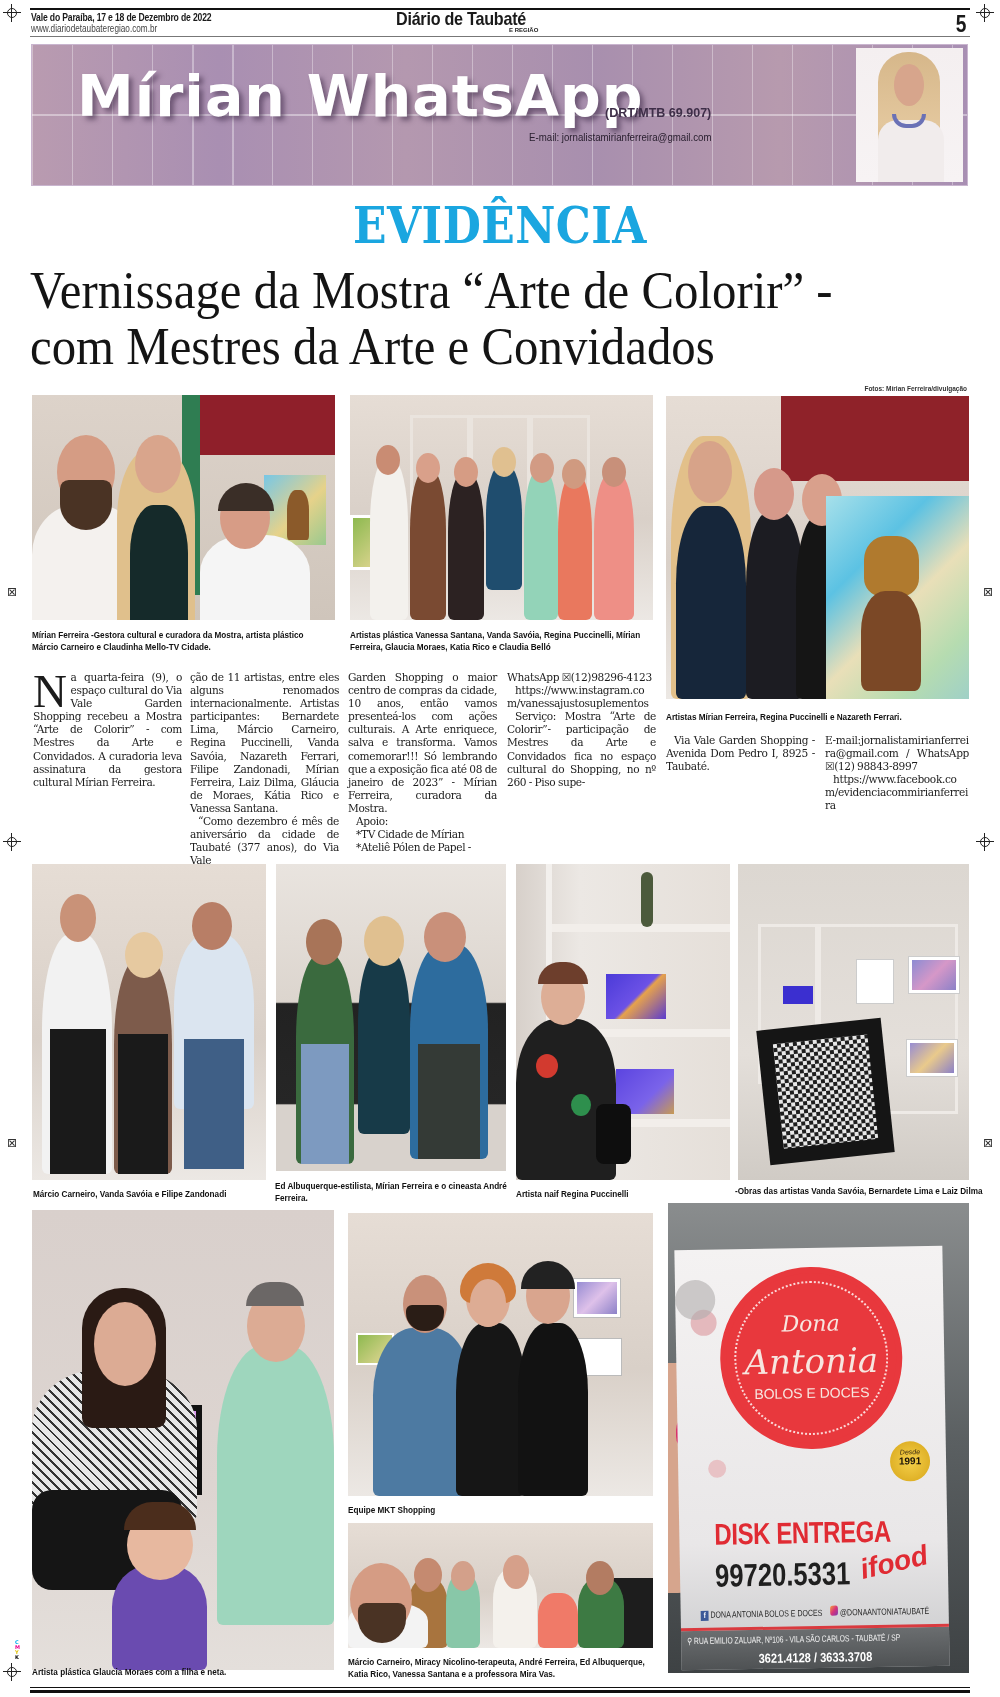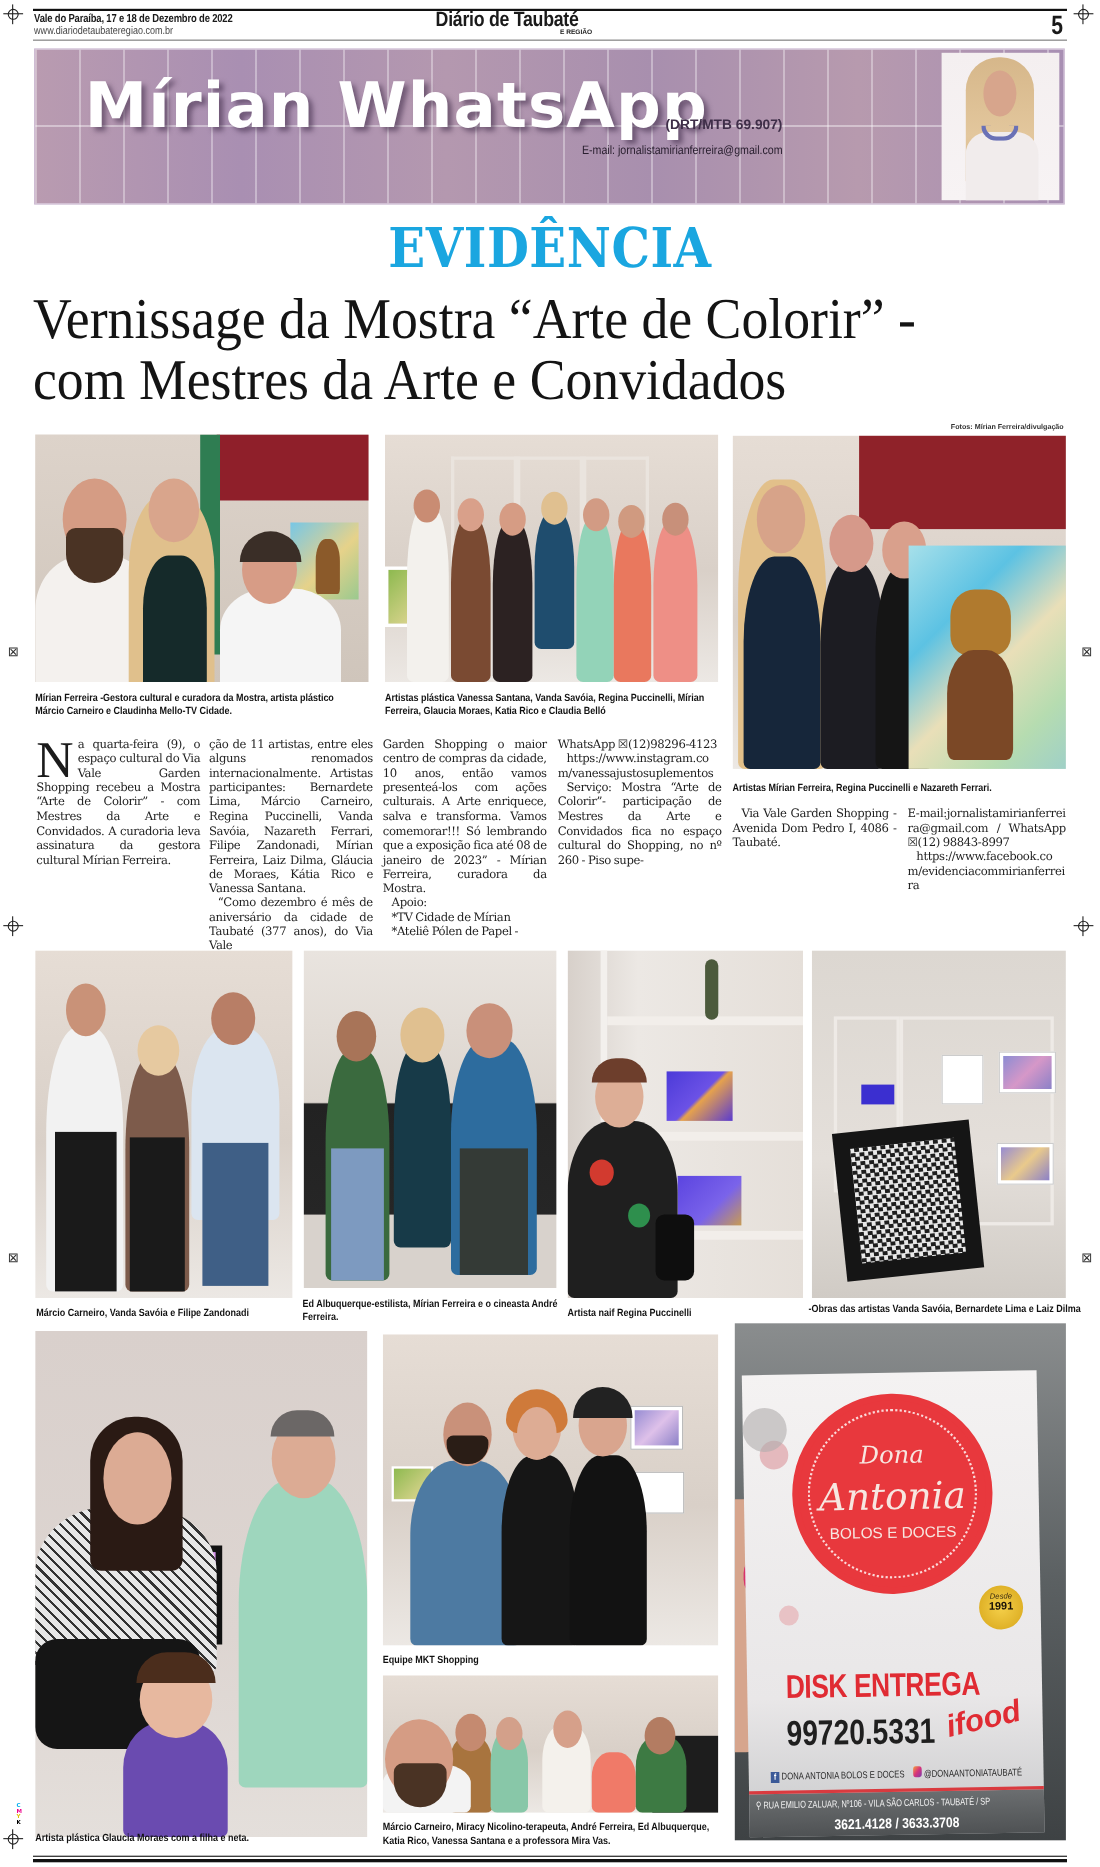--- a/index.html
+++ b/index.html
@@ -179,21 +179,21 @@
   <p>Apoio:</p>
   <p>*TV Cidade de Mírian</p>
   <p>*Ateliê Pólen de Papel -</p>
 </div>
 <div class="col" style="left:507px;top:671px;">
   <p class="first">WhatsApp ☒(12)98296-4123</p>
   <p style="word-break:break-all;">https://www.instagram.com/vanessajustosuplementos</p>
   <p>Serviço: Mostra “Arte de Colorir”- participação de Mestres da Arte e Convidados fica no espaço cultural do Shopping, no nº 260 - Piso supe-</p>
 </div>
 <div class="col" style="left:666px;top:734px;">
-  <p>Via Vale Garden Shopping - Avenida Dom Pedro I, 4086 - Taubaté.</p>
+  <p>Via Vale Garden Shopping - Avenida Dom Pedro I, 8925 - Taubaté.</p>
 </div>
 <div class="col" style="left:825px;top:734px;width:144px;">
   <p class="first" style="word-break:break-all;">E-mail:jornalistamirianferreira@gmail.com / WhatsApp ☒(12) 98843-8997</p>
   <p style="word-break:break-all;">https://www.facebook.com/evidenciacommirianferreira</p>
 </div>
 
 <div class="photo" style="left:32px;top:864px;width:234px;height:316px;">
   <div class="p shelf-bg" style="left:0;top:0;width:234px;height:316px;"></div>
   <div class="person" style="left:10px;top:70px;width:70px;height:240px;background:#f2f2f2;"></div>
   <div class="p" style="left:18px;top:165px;width:56px;height:145px;background:#1a1a1a;"></div>

